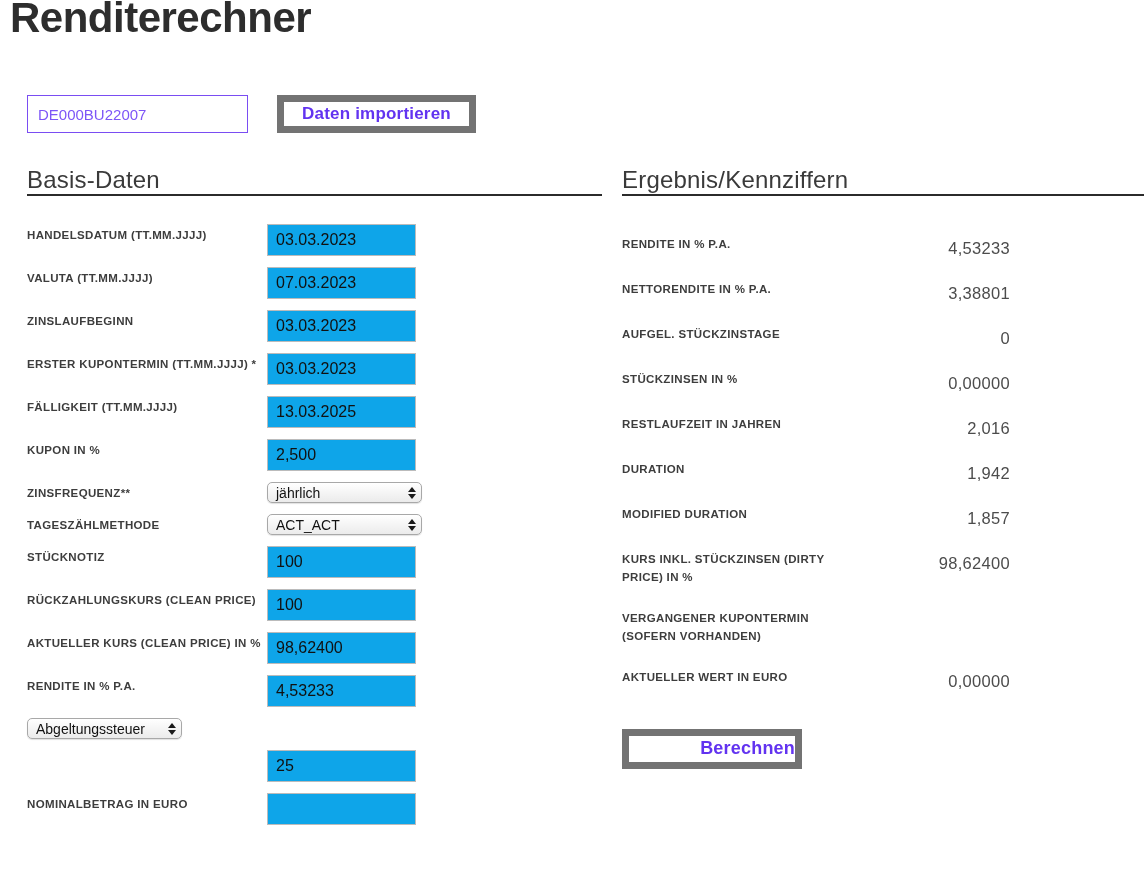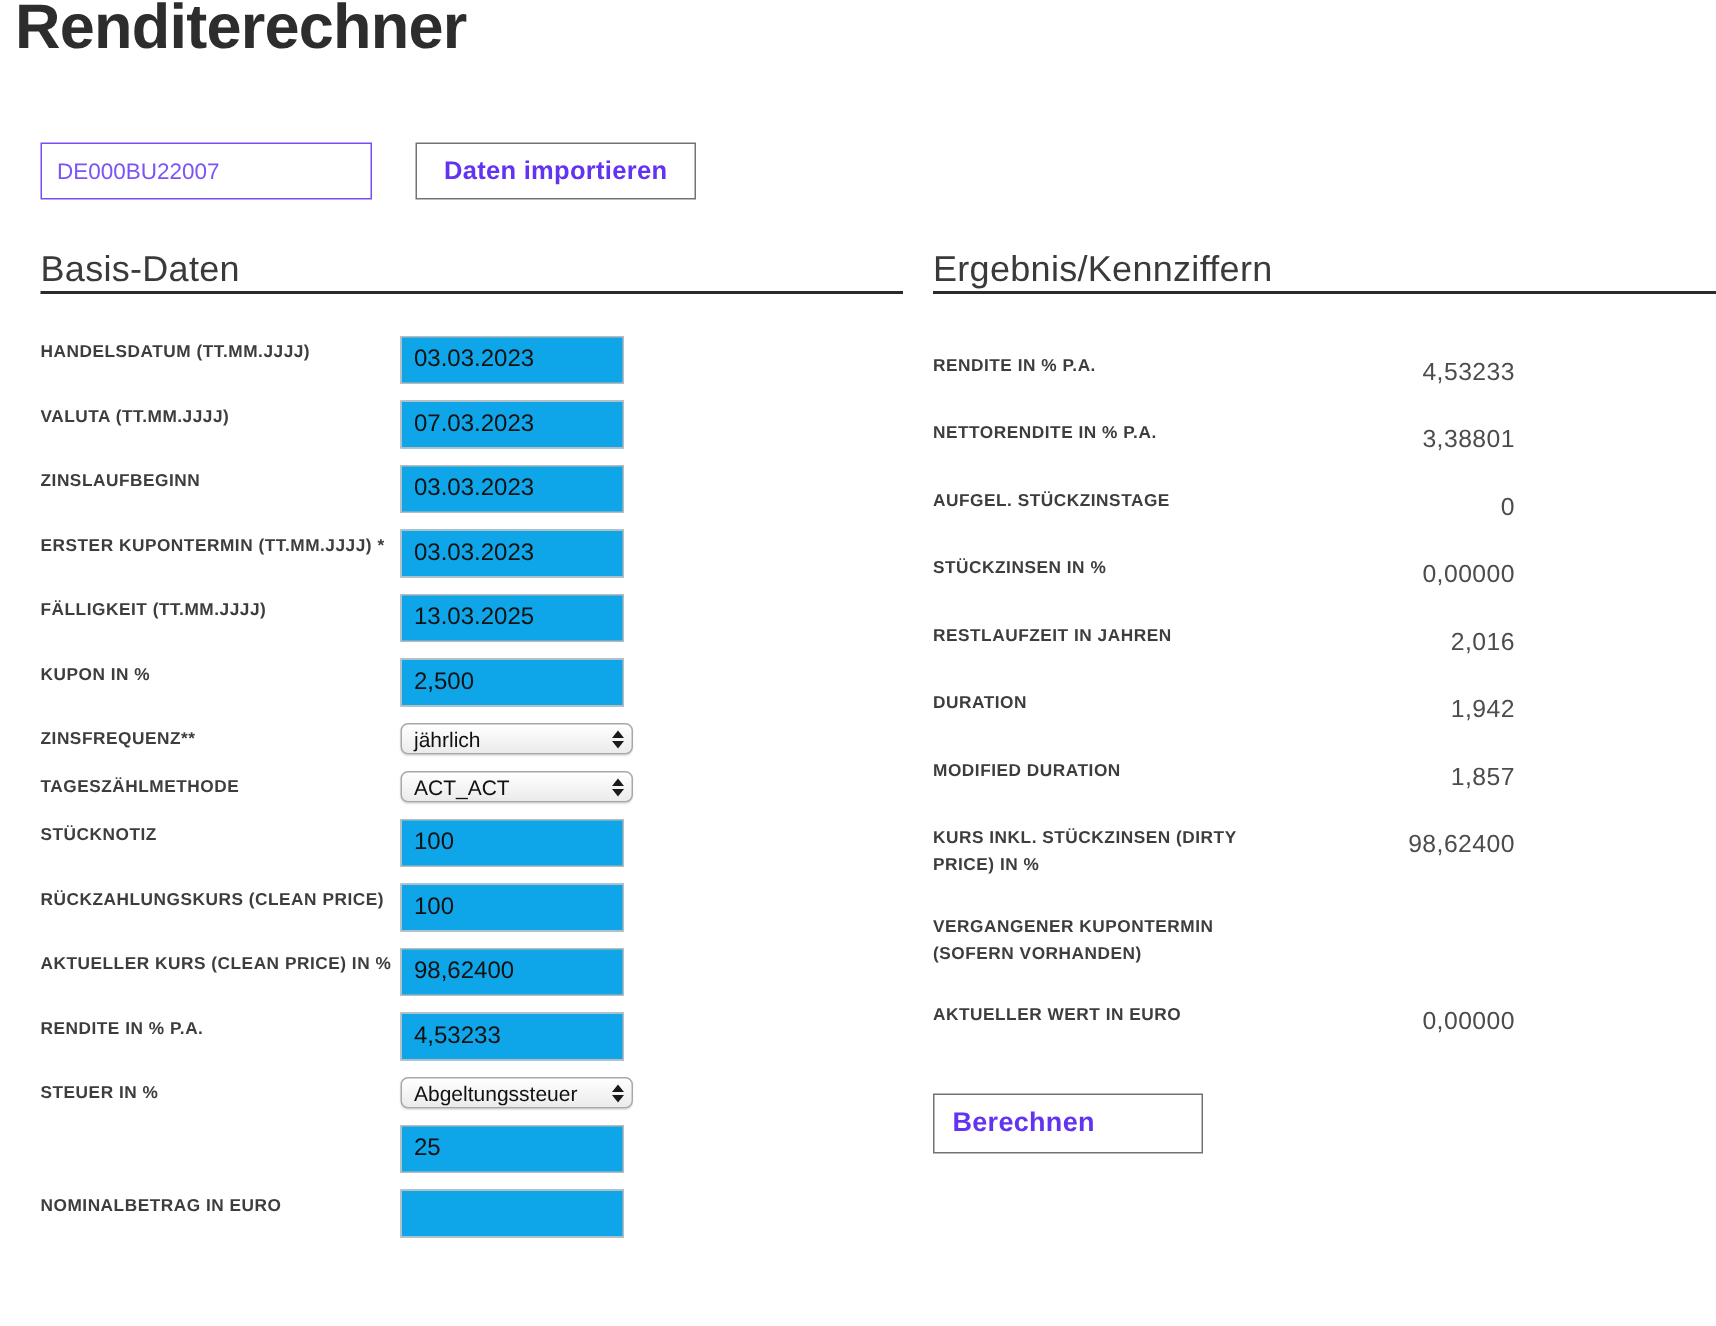--- a/index.html
+++ b/index.html
@@ -35,21 +35,21 @@
     background: #ffffff;
     color: #7d55f7;
     font-family: "Liberation Sans", sans-serif;
     font-size: 15px;
     padding: 0 10px;
     outline: none;
     border-radius: 0;
   }
   .btn {
     background: #ffffff;
-    border: 1px solid #737373;
+    border: 7px solid #737373;
     color: #6233f0;
     font-family: "Liberation Sans", sans-serif;
     font-weight: bold;
     cursor: pointer;
   }
   .import-btn {
     height: 38px;
     padding: 0 18px;
     font-size: 17px;
     letter-spacing: 0.2px;
@@ -157,21 +157,21 @@
     text-align: right;
     font-size: 16.5px;
     color: #4c4c4c;
     letter-spacing: 0.3px;
     margin-top: 5px;
   }
   .calc-btn {
     margin-top: 17px;
     width: 180px; height: 40px;
     font-size: 18px;
-    text-align: left;
+    text-align: right;
     padding-left: 12px;
     letter-spacing: 0.2px;
   }
 </style>
 </head>
 <body>
 
 <div class="page">
 
   <h1 class="page-title">Renditerechner</h1>
@@ -267,21 +267,20 @@
 
           </div>
 
           <div class="field-row">
             <div class="field-label">RENDITE IN % P.A.</div>
             <input class="field-input" type="text" value="4,53233" style="">
 
           </div>
 
           <div class="field-row">
-            <div class="field-label">STEUER IN %</div>
 
             <div class="field-select">
               <span class="select-text">Abgeltungssteuer</span>
               <span class="select-arrows">
                 <span class="tri-up"></span>
                 <span class="tri-down"></span>
               </span>
             </div>
           </div>
 

